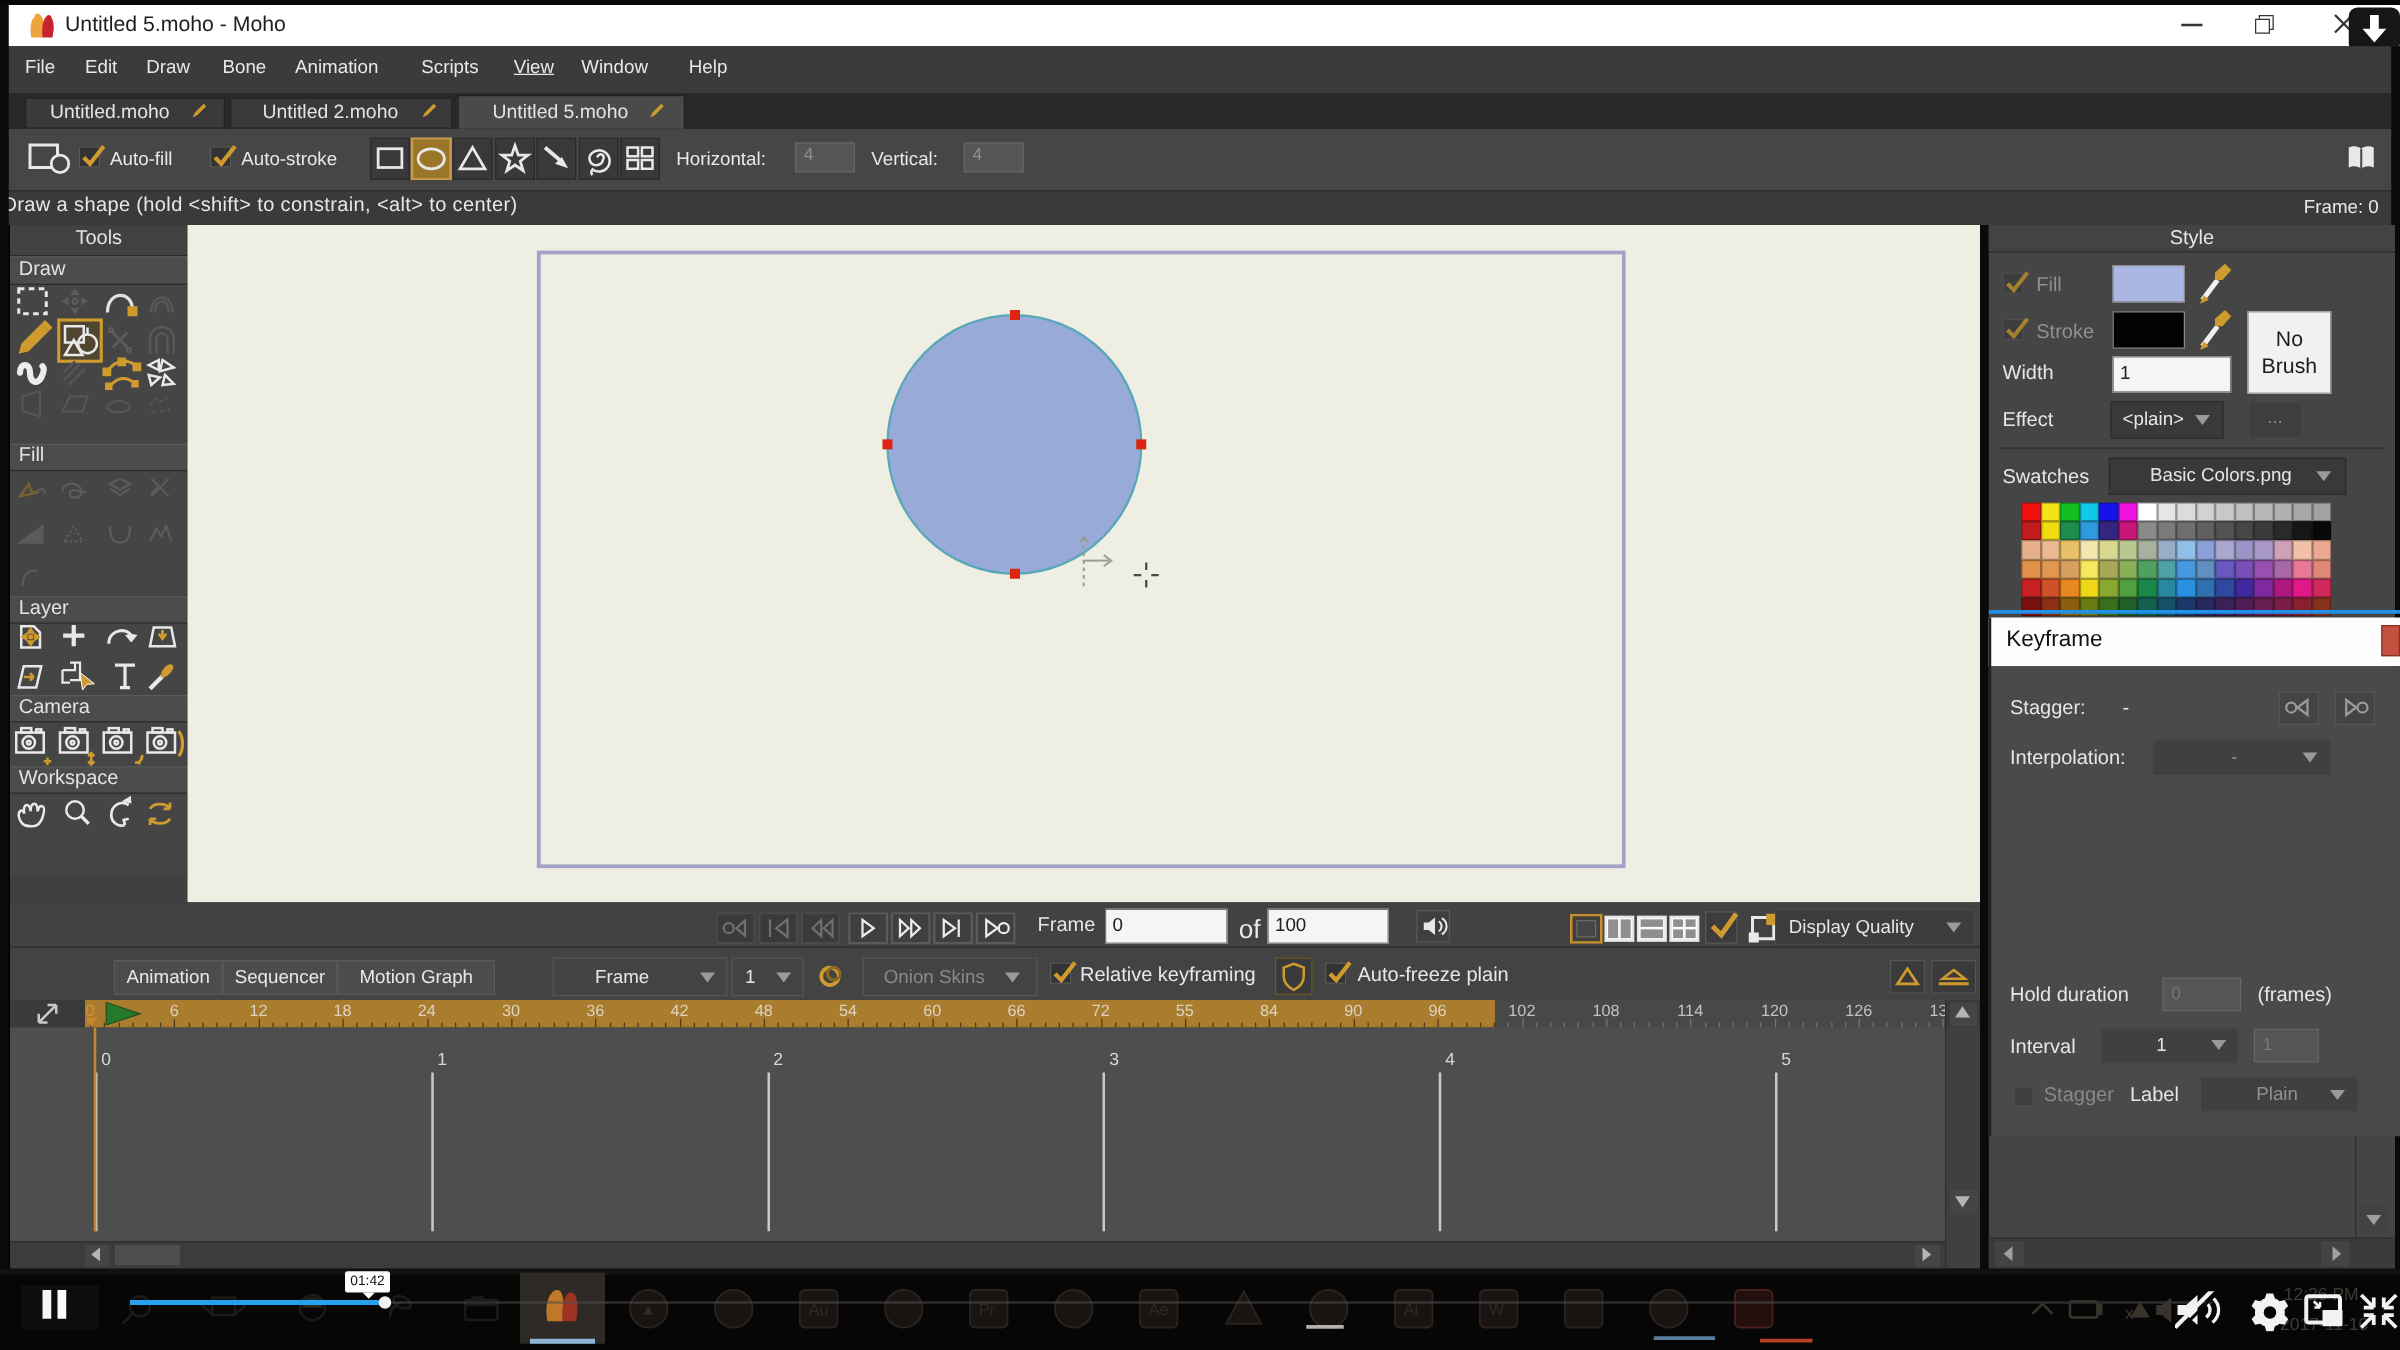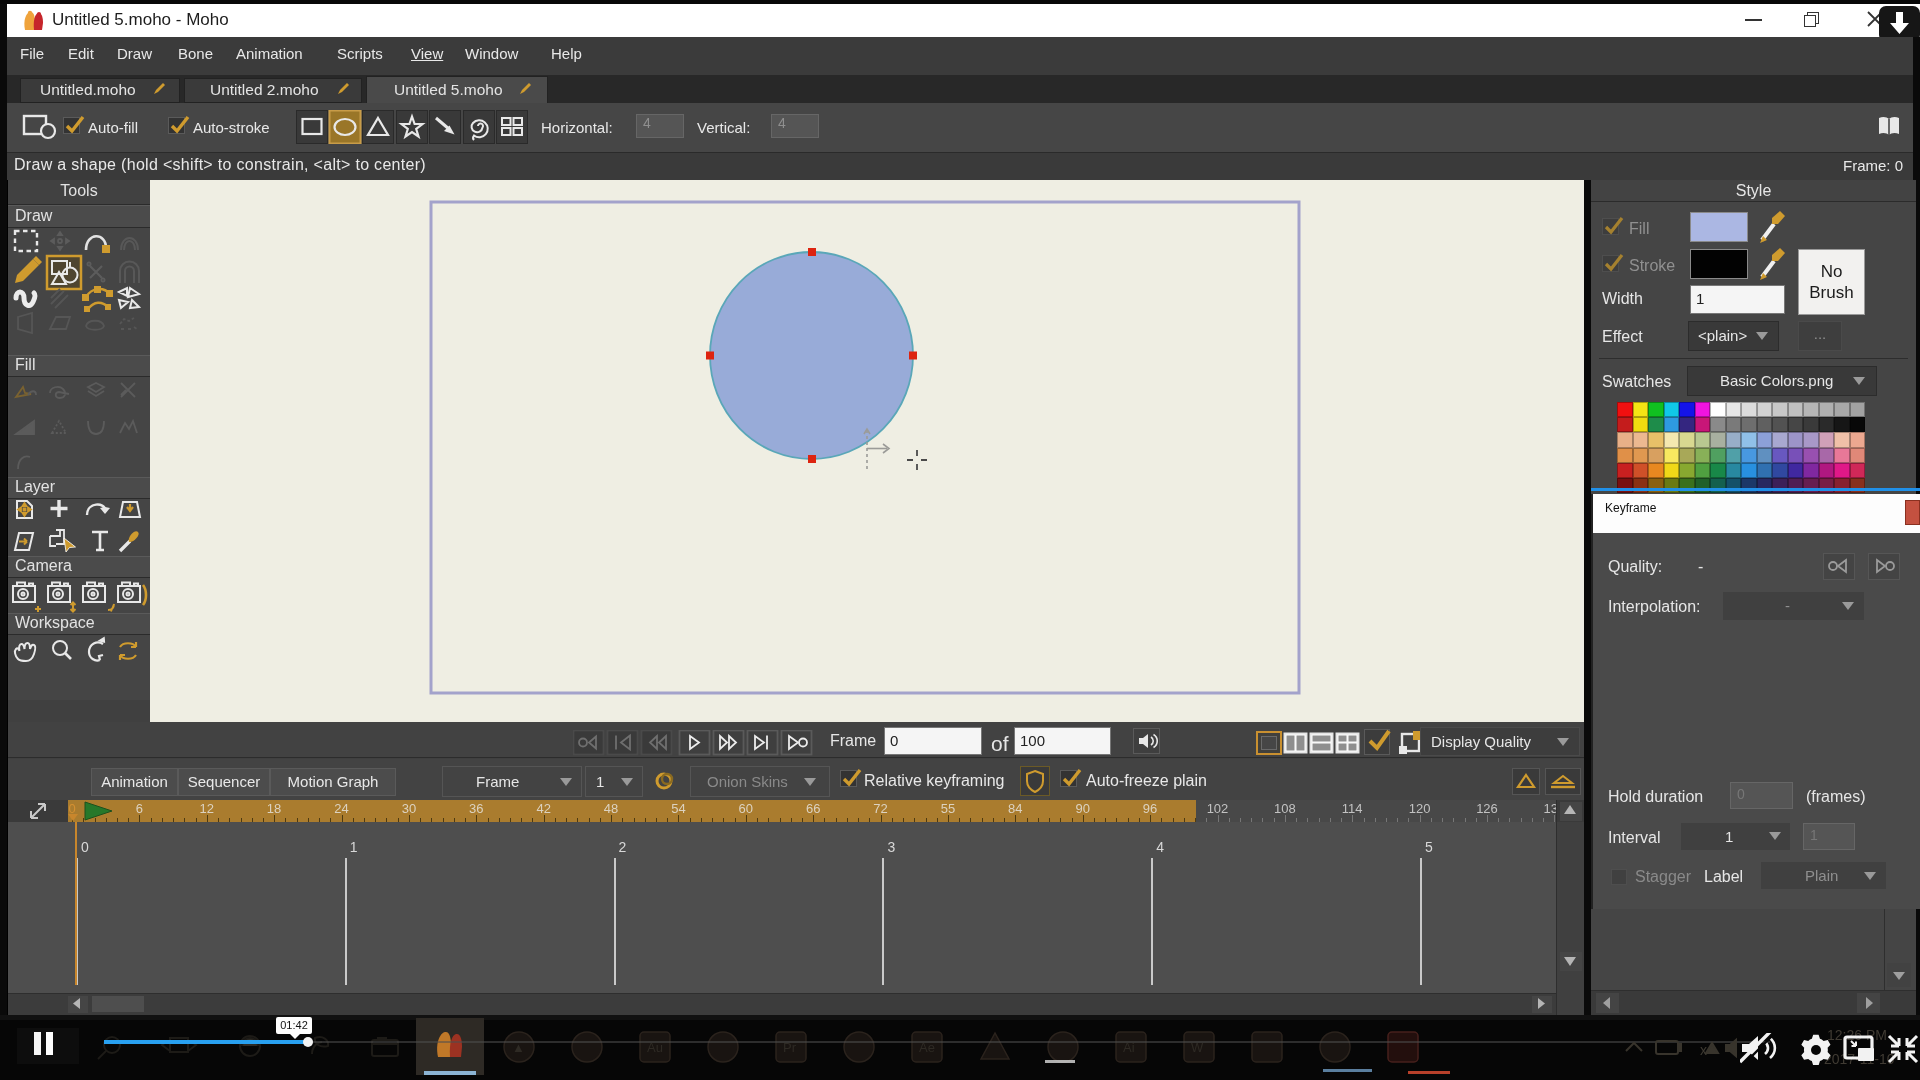--- a/index.html
+++ b/index.html
@@ -119,21 +119,21 @@
   <div class="abs txt" style="left:541px;top:119px;">Horizontal:</div>
   <div class="dinp" style="left:636px;top:114px;width:48px;height:24px;">4</div>
   <div class="abs txt" style="left:697px;top:119px;">Vertical:</div>
   <div class="dinp" style="left:771px;top:114px;width:48px;height:24px;">4</div>
   <svg class="abs" style="left:1877px;top:115px;" width="26" height="24">
     <path d="M2 3 C6 1 10 2 12 4 C14 2 18 1 22 3 L22 19 C18 17 14 18 12 20 C10 18 6 17 2 19 Z" fill="#e8e8e8"></path>
     <line x1="12" y1="4" x2="12" y2="20" stroke="#464646" stroke-width="1.6"></line>
   </svg>
 
   <div class="abs" style="left:0;top:152px;width:1920px;height:28px;background:#3a3a3a;border-top:1px solid #2a2a2a;"></div>
-  <div class="abs" style="left:14px;top:156px;font-size:16px;letter-spacing:0.3px;color:#e8e8e8;white-space:nowrap;">Draw a shape (hold &lt;shift&gt; to constrain, &lt;alt&gt; to center)</div>
+  <div class="abs" style="left:2px;top:156px;font-size:16px;letter-spacing:0.3px;color:#e8e8e8;white-space:nowrap;">Draw a shape (hold &lt;shift&gt; to constrain, &lt;alt&gt; to center)</div>
   <div class="abs txt" style="left:1843px;top:157px;">Frame: 0</div>
 
   <div class="abs" style="left:0;top:4px;width:7px;height:1011px;background:#0a0a0a;"></div>
   <div class="abs" style="left:1913px;top:37px;width:7px;height:978px;background:#0a0a0a;"></div>
 
   <div class="abs" id="toolspanel" style="left:8px;top:180px;width:142px;height:542px;background:#454545;">
     <div class="abs" style="left:0;top:0;width:142px;height:25px;background:#414141;border-bottom:1px solid #2b2b2b;"></div>
     <div class="abs" style="left:0;top:2px;width:142px;text-align:center;font-size:16px;color:#e2e2e2;">Tools</div>
     <div class="abs" style="left:0;top:25px;width:142px;height:23px;background:#4b4b4b;border-top:1px solid #5a5a5a;border-bottom:1px solid #2b2b2b;"></div>
     <div class="abs" style="left:7px;top:27px;font-size:16px;color:#e2e2e2;">Draw</div>
@@ -787,24 +787,24 @@
           <path d="M10 3 L16 12 L4 12 Z" fill="#b5b5b5"></path>
         </svg></div>
     <div class="abs" style="left:1552px;top:230px;width:22px;height:19px;background:#454545;"><svg width="20" height="17">
           <path d="M10 14 L16 5 L4 5 Z" fill="#b5b5b5"></path>
         </svg></div>
   </div>
 
   <div class="abs" id="keyframewin" style="left:1591px;top:488px;width:329px;height:421px;">
     <div class="abs" style="left:0;top:0;width:329px;height:3px;background:#2090e8;"></div>
     <div class="abs" style="left:0;top:6px;width:329px;height:39px;background:#fdfdfd;border-left:2px solid #222;"></div>
-    <div class="abs" style="left:14px;top:13px;font-size:12px;color:#111;">Keyframe</div>
+    <div class="abs" style="left:14px;top:13px;font-size:18px;color:#111;">Keyframe</div>
     <div class="abs" style="left:314px;top:12px;width:15px;height:25px;background:#c45140;border:1px solid #8a3020;"></div>
     <div class="abs" style="left:0;top:45px;width:329px;height:376px;background:#4a4a4a;border-left:2px solid #222;"></div>
-    <div class="abs" style="left:17px;top:70px;font-size:16px;color:#e6e6e6;">Quality:</div>
+    <div class="abs" style="left:17px;top:70px;font-size:16px;color:#e6e6e6;">Stagger:</div>
     <div class="abs" style="left:107px;top:70px;font-size:16px;color:#e6e6e6;">-</div>
     <div class="abs" style="left:232px;top:65px;width:32px;height:27px;background:#444;border:1px solid #565656;">
       <svg width="30" height="25">
           <circle cx="9" cy="12" r="4" fill="none" stroke="#9a9a9a" stroke-width="1.8"></circle>
           <path d="M22 6 L14 12 L22 18 Z" fill="none" stroke="#9a9a9a" stroke-width="1.8"></path>
         </svg>
     </div>
     <div class="abs" style="left:277px;top:65px;width:32px;height:27px;background:#444;border:1px solid #565656;">
       <svg width="30" height="25">
           <path d="M8 6 L16 12 L8 18 Z" fill="none" stroke="#9a9a9a" stroke-width="1.8"></path>

